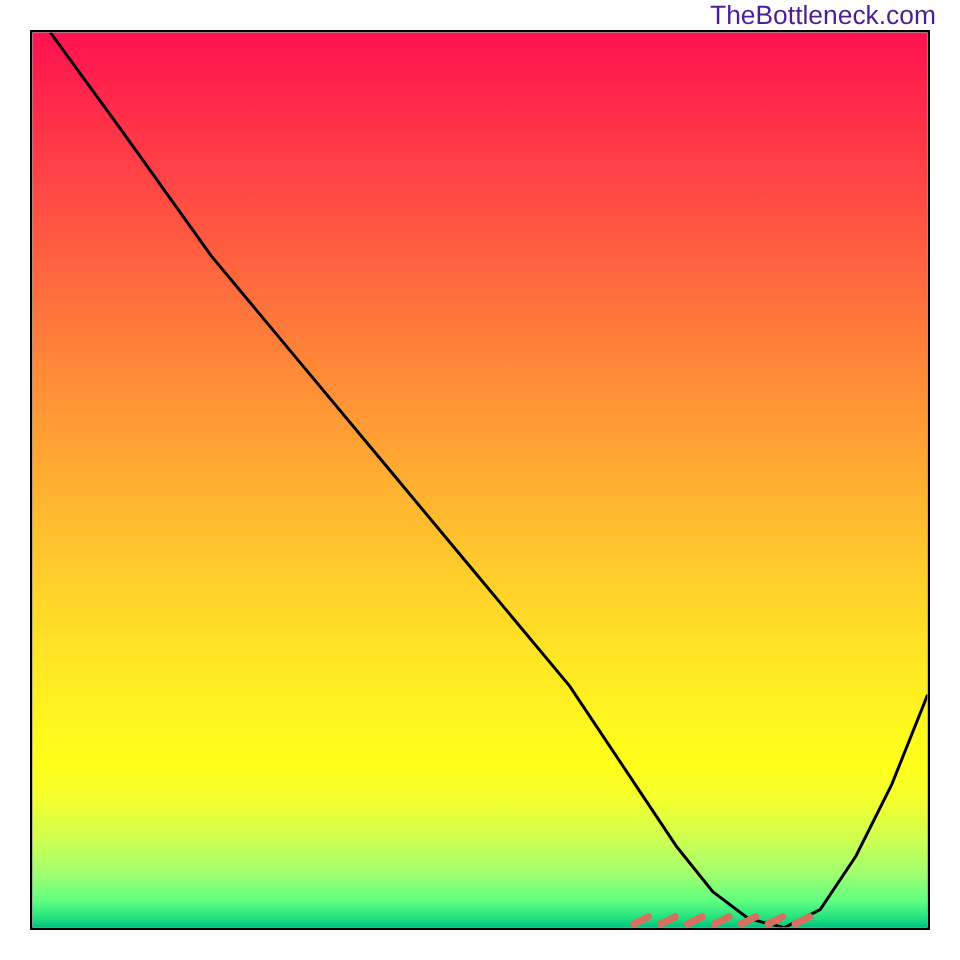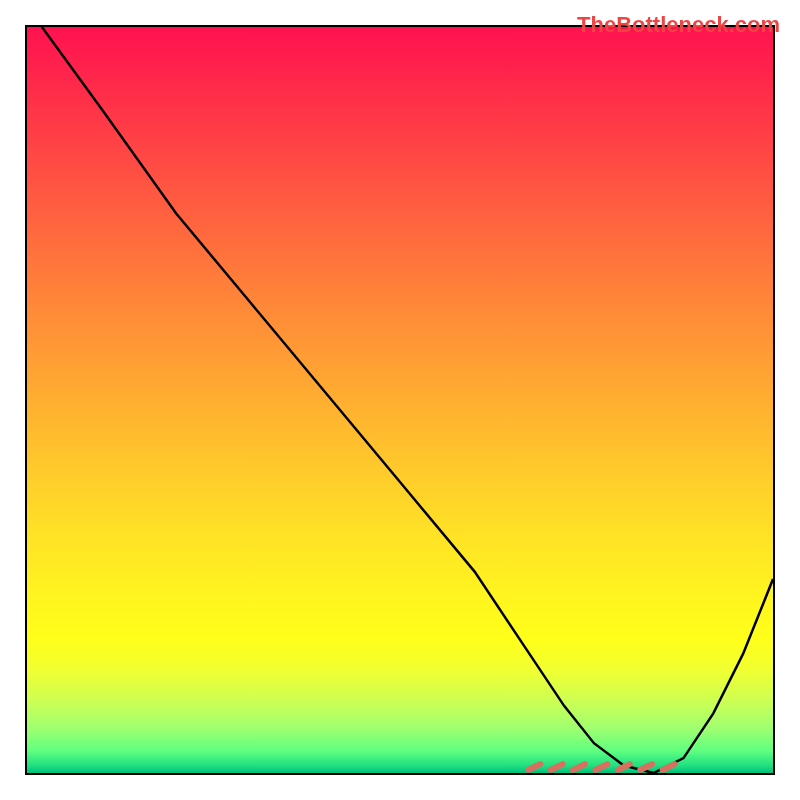--- a/index.html
+++ b/index.html
@@ -6,25 +6,25 @@
   body {
     width: 800px;
     height: 800px;
     background: #ffffff;
     position: relative;
     font-family: Arial, sans-serif;
     overflow: hidden;
   }
   .watermark {
     position: absolute;
-    top: 12px;
+    top: 0;
     right: 20px;
     font-size: 22px;
-    font-weight: bold;
-    color: #ef4444;
+    font-weight: normal;
+    color: #4c1d95;
     z-index: 10;
   }
   .plot-area {
     position: absolute;
     top: 25px;
     left: 25px;
     width: 750px;
     height: 750px;
     border: 2px solid #000000;
     overflow: hidden;

